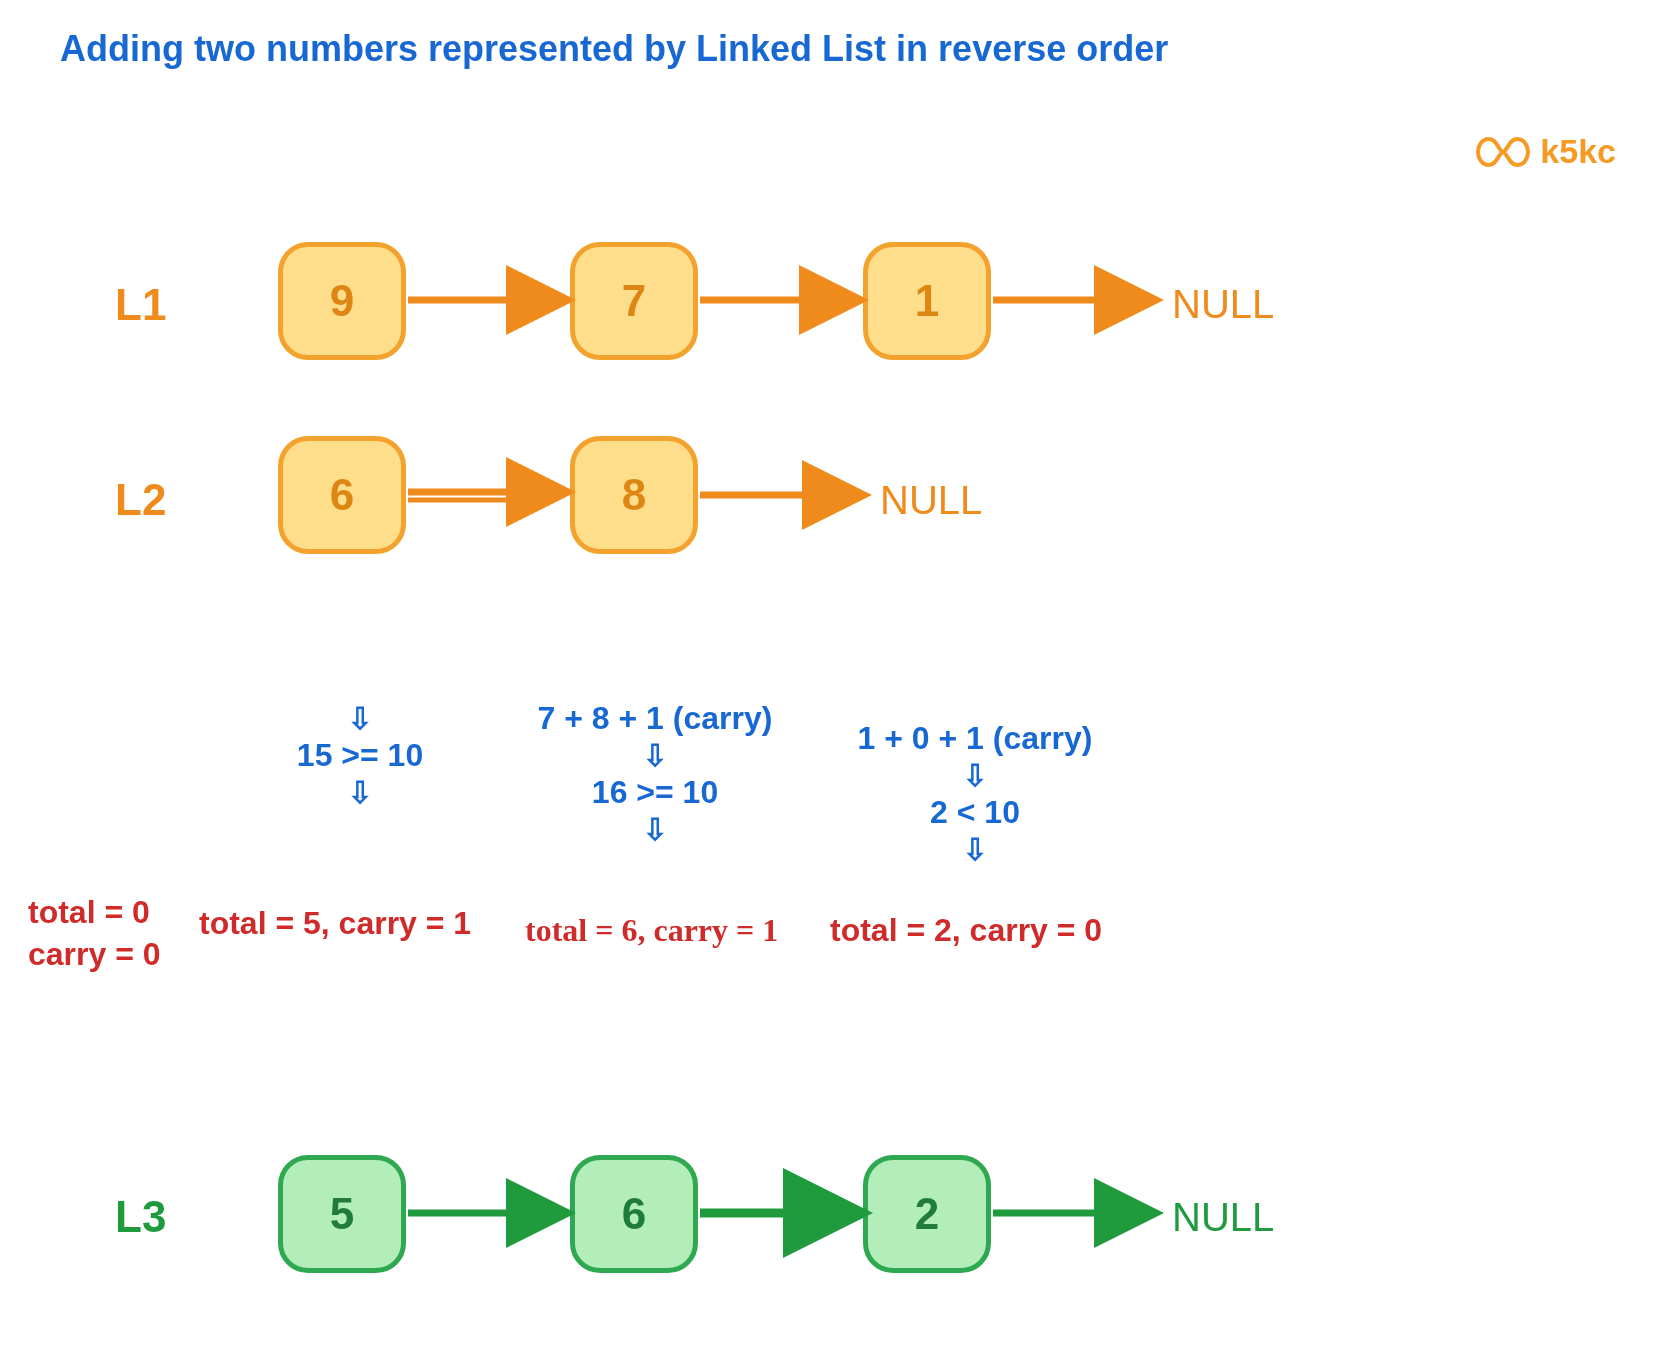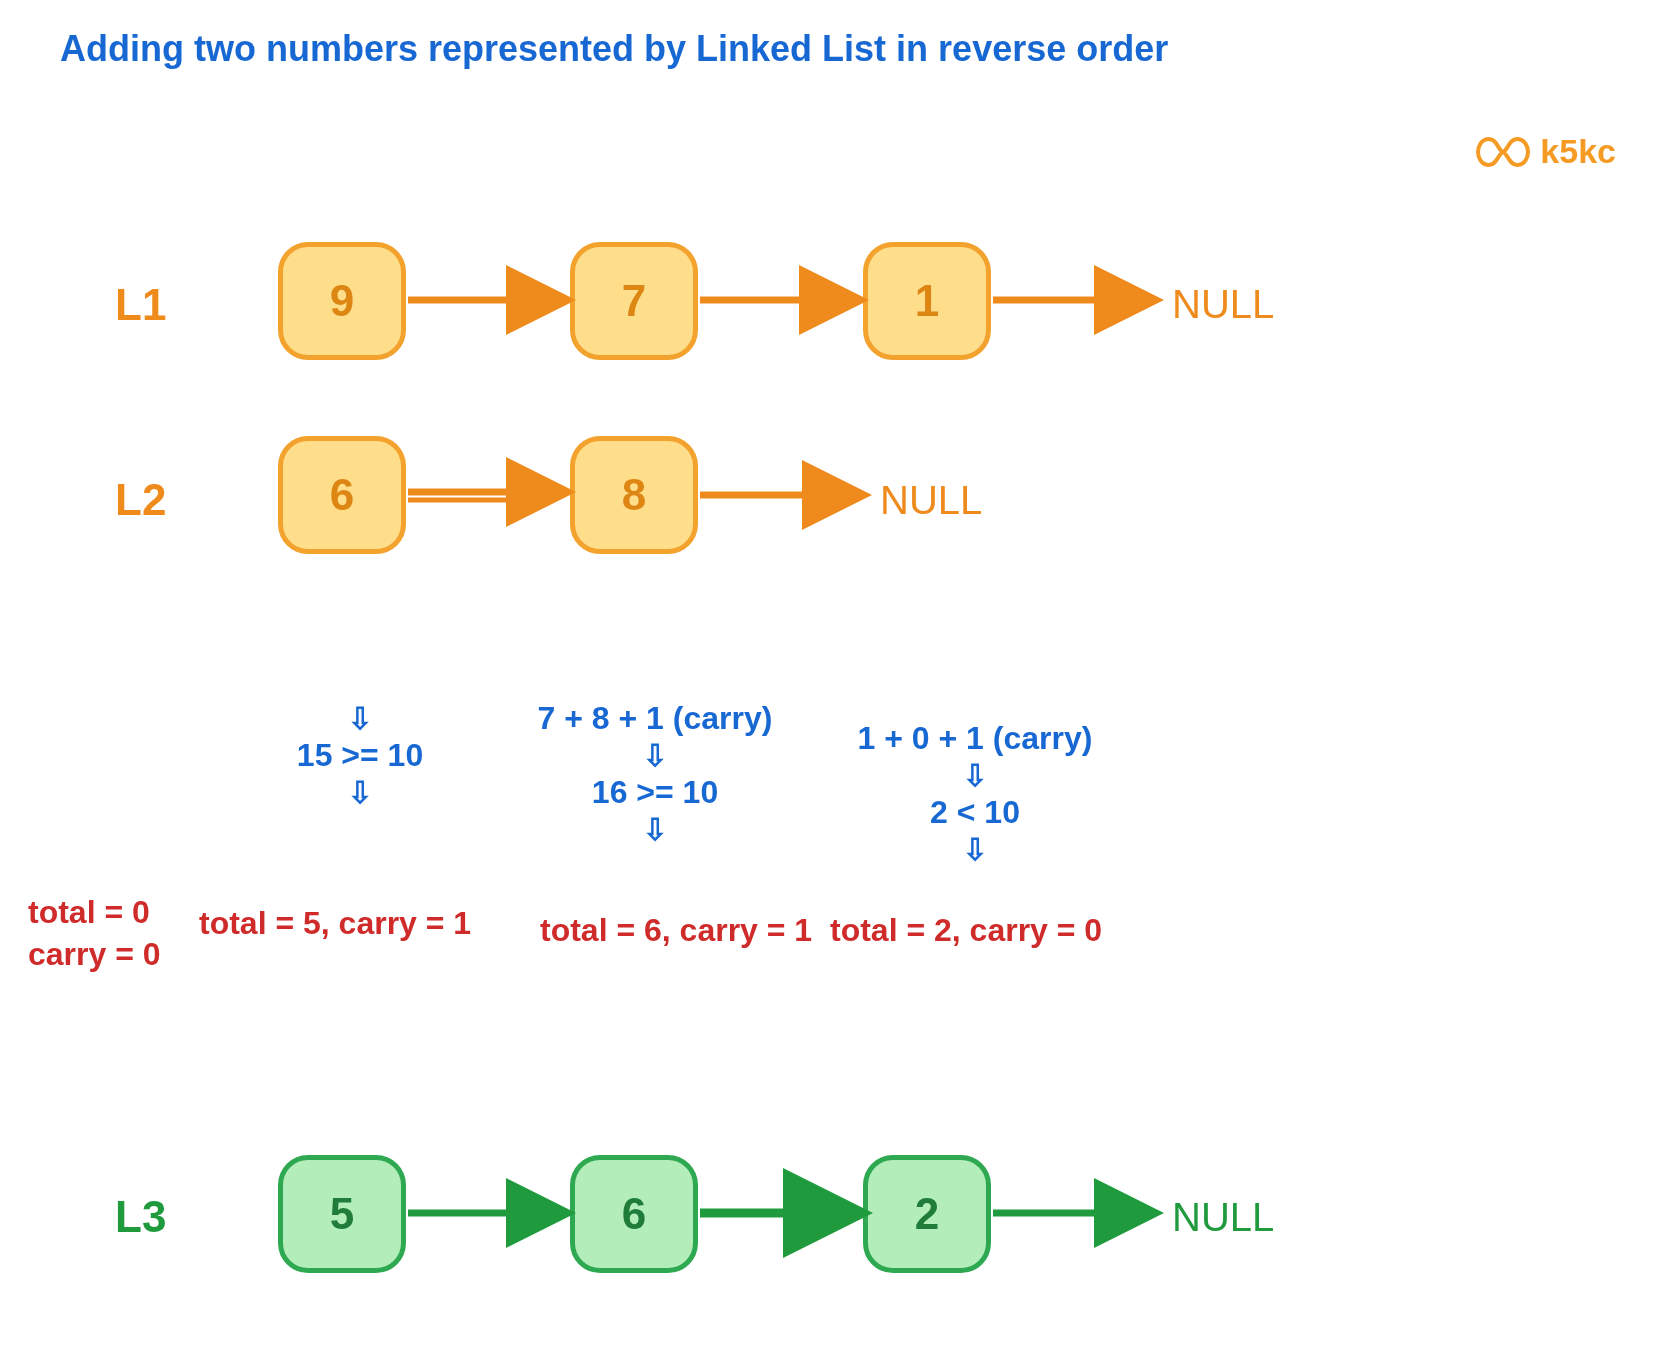--- a/index.html
+++ b/index.html
@@ -170,21 +170,21 @@
   <div class="darrow">⇩</div>
 </div>
 <div class="totals" style="left:199px; top:905px;">total = 5, carry = 1</div>
 
 <div class="calc-block" style="left:510px; top:700px; width:290px;">
   <div class="blue">7 + 8 + 1 (carry)</div>
   <div class="darrow">⇩</div>
   <div class="blue">16 &gt;= 10</div>
   <div class="darrow">⇩</div>
 </div>
-<div class="totals" style="left:540px; top:912px;">total = 6, carry = 1</div>
+<div class="totals" style="left:525px; top:912px;font-family:Liberation Serif, serif;">total = 6, carry = 1</div>
 
 <div class="calc-block" style="left:830px; top:720px; width:290px;">
   <div class="blue">1 + 0 + 1 (carry)</div>
   <div class="darrow">⇩</div>
   <div class="blue">2 &lt; 10</div>
   <div class="darrow">⇩</div>
 </div>
 <div class="totals" style="left:830px; top:912px;">total = 2, carry = 0</div>
 
 <div class="list-label green" style="left:115px; top:1192px;">L3</div>

